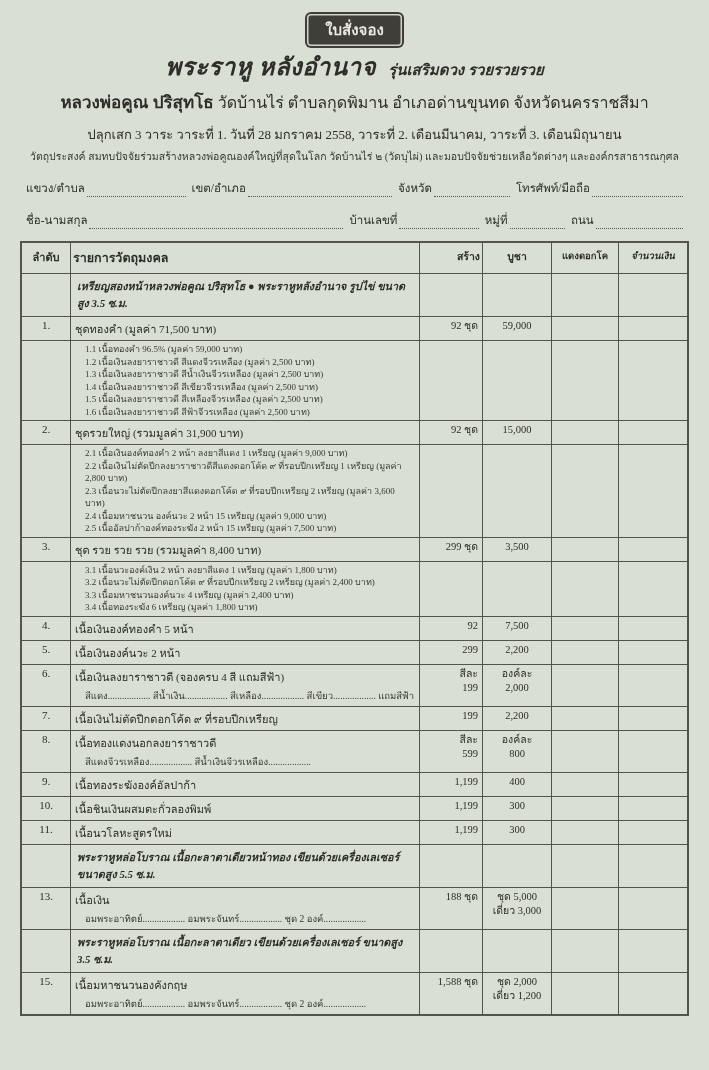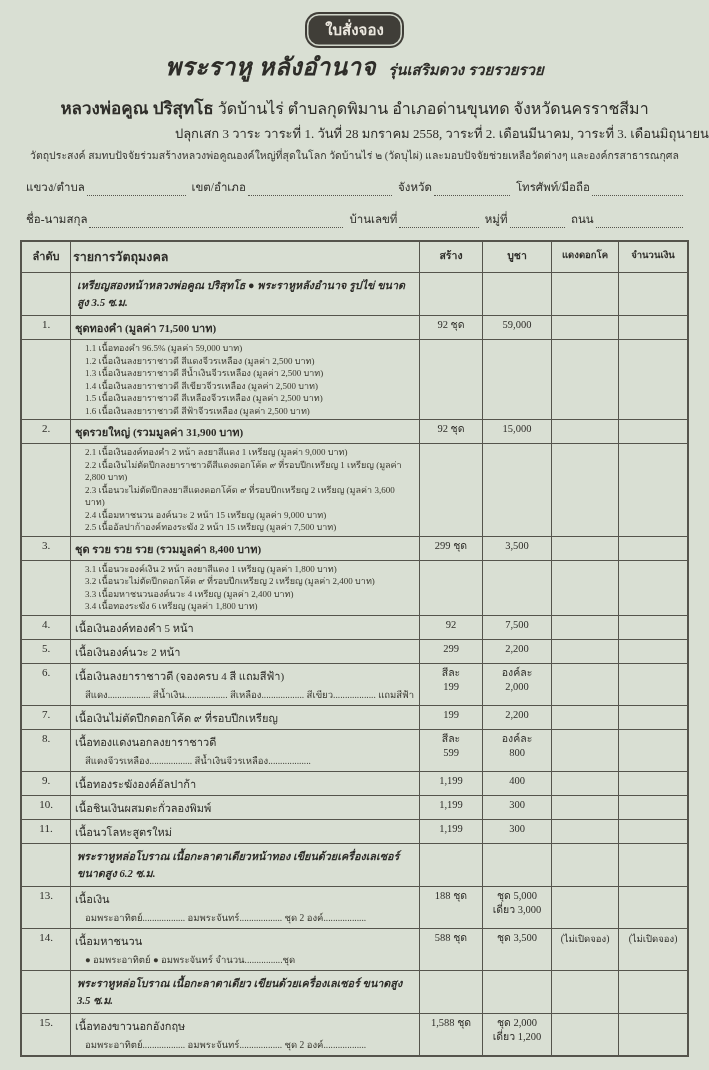--- a/index.html
+++ b/index.html
@@ -8,49 +8,49 @@
     background:#d9dfd3;
     font-family:"Liberation Serif","DejaVu Serif",serif;
     color:#2e2d29;
   }
   .page{position:relative;width:709px;height:1070px;}
   
   .badge-wrap{text-align:center;padding-top:14px;}
   .badge{
     display:inline-block;background:#403e38;color:#ece9e0;
     font-size:15px;font-weight:bold;
-    padding:4px 18px;border-radius:12px;
+    padding:4px 18px;border-radius:4px;
     box-shadow:0 0 0 2px #403e38, inset 0 0 0 1.5px #cfd4c8;
   }
   .title-line{text-align:center;margin-top:8px;line-height:26px;}
   .title-main{font-size:24px;font-weight:bold;font-style:italic;letter-spacing:.5px;}
   .title-sub{font-size:15px;font-weight:bold;font-style:italic;margin-left:8px;}
-  .subtitle-line{text-align:center;margin-top:15px;font-size:16px;line-height:22px;}
+  .subtitle-line{text-align:center;margin-top:9px;font-size:16px;line-height:22px;}
   .subtitle-bold{font-weight:bold;font-size:17px;}
-  .ceremony{text-align:right;font-size:13px;margin-top:3px;}
+  .ceremony{text-align:center;font-size:13px;margin-top:10px;}
   .purpose{text-align:center;font-size:10.5px;margin-top:3px;color:#3a3935;}
   
   .form-block{margin:12px 26px 0 26px;font-size:11.5px;}
   .form-row{display:flex;align-items:flex-end;margin-top:14px;}
   .form-label{white-space:nowrap;padding-right:2px;}
   .dotted{border-bottom:1px dotted #56554c;height:13px;margin-right:6px;}
   
   table.order{border-collapse:collapse;margin:12px auto 0 auto;width:660px;table-layout:fixed;}
   table.order td,table.order th{border:1px solid #55544c;padding:2px 4px;vertical-align:top;}
   table.order{border:2px solid #55544c;}
   th{font-size:12.5px;font-weight:bold;text-align:left;padding:5px 2px !important;}
   .c-no{width:44px;text-align:center;font-size:11px;}
   .c-desc{width:344px;}
-  .c-made{width:58px;text-align:center;font-size:10.5px;}
+  .c-made{width:58px;text-align:right;font-size:10.5px;}
   .c-price{width:64px;text-align:center;font-size:10.5px;}
   .c-order{width:62px;text-align:center;font-size:9.5px;}
-  .c-amount{width:64px;text-align:center;font-size:9.5px;}
+  .c-amount{width:64px;text-align:center;font-size:9.5px;font-style:italic;}
   .section-text{font-weight:bold;font-style:italic;font-size:10.8px;padding:2px 2px;}
   .desc{font-size:11px;padding-top:1px;}
-  .desc.bold{font-weight:bold;}
+  .desc.bold{font-weight:normal;}
   .desc2{font-size:9.5px;padding:2px 0 1px 10px;color:#38372f;}
   .sub-line{font-size:9px;line-height:12.5px;padding-left:10px;color:#3a392f;}
   .num2{line-height:14px;}
 </style>
 </head>
 <body>
 
 <div class="page">
 
   <div class="badge-wrap">
@@ -313,21 +313,21 @@
           </td>
           <td class="c-price">
             <div class="num2">300</div>
           </td>
           <td class="c-order"></td>
           <td class="c-amount"></td>
         </tr>
         <tr>
           <td class="c-no"></td>
           <td class="c-desc">
-            <div class="section-text">พระราหูหล่อโบราณ เนื้อกะลาตาเดียวหน้าทอง เขียนด้วยเครื่องเลเซอร์ ขนาดสูง 6.2 ซ.ม.</div>
+            <div class="section-text">พระราหูหล่อโบราณ เนื้อกะลาตาเดียวหน้าทอง เขียนด้วยเครื่องเลเซอร์ ขนาดสูง 5.5 ซ.ม.</div>
           </td>
           <td class="c-made"></td>
           <td class="c-price"></td>
           <td class="c-order"></td>
           <td class="c-amount"></td>
         </tr>
         <tr>
           <td class="c-no">13.</td>
           <td class="c-desc">
             <div class="desc">เนื้อเงิน</div>
@@ -337,48 +337,33 @@
             <div class="num2">188 ชุด</div>
           </td>
           <td class="c-price">
             <div class="num2">ชุด 5,000</div>
             <div class="num2">เดี่ยว 3,000</div>
           </td>
           <td class="c-order"></td>
           <td class="c-amount"></td>
         </tr>
         <tr>
-          <td class="c-no">14.</td>
-          <td class="c-desc">
-            <div class="desc">เนื้อมหาชนวน</div>
-            <div class="desc2">● อมพระอาทิตย์   ● อมพระจันทร์   จำนวน................ชุด</div>
-          </td>
-          <td class="c-made">
-            <div class="num2">588 ชุด</div>
-          </td>
-          <td class="c-price">
-            <div class="num2">ชุด 3,500</div>
-          </td>
-          <td class="c-order">(ไม่เปิดจอง)</td>
-          <td class="c-amount">(ไม่เปิดจอง)</td>
-        </tr>
-        <tr>
           <td class="c-no"></td>
           <td class="c-desc">
             <div class="section-text">พระราหูหล่อโบราณ เนื้อกะลาตาเดียว เขียนด้วยเครื่องเลเซอร์ ขนาดสูง 3.5 ซ.ม.</div>
           </td>
           <td class="c-made"></td>
           <td class="c-price"></td>
           <td class="c-order"></td>
           <td class="c-amount"></td>
         </tr>
         <tr>
           <td class="c-no">15.</td>
           <td class="c-desc">
-            <div class="desc">เนื้อทองขาวนอกอังกฤษ</div>
+            <div class="desc">เนื้อมหาชนวนองคังกฤษ</div>
             <div class="desc2">อมพระอาทิตย์..................        อมพระจันทร์..................        ชุด 2 องค์..................</div>
           </td>
           <td class="c-made">
             <div class="num2">1,588 ชุด</div>
           </td>
           <td class="c-price">
             <div class="num2">ชุด 2,000</div>
             <div class="num2">เดี่ยว 1,200</div>
           </td>
           <td class="c-order"></td>

